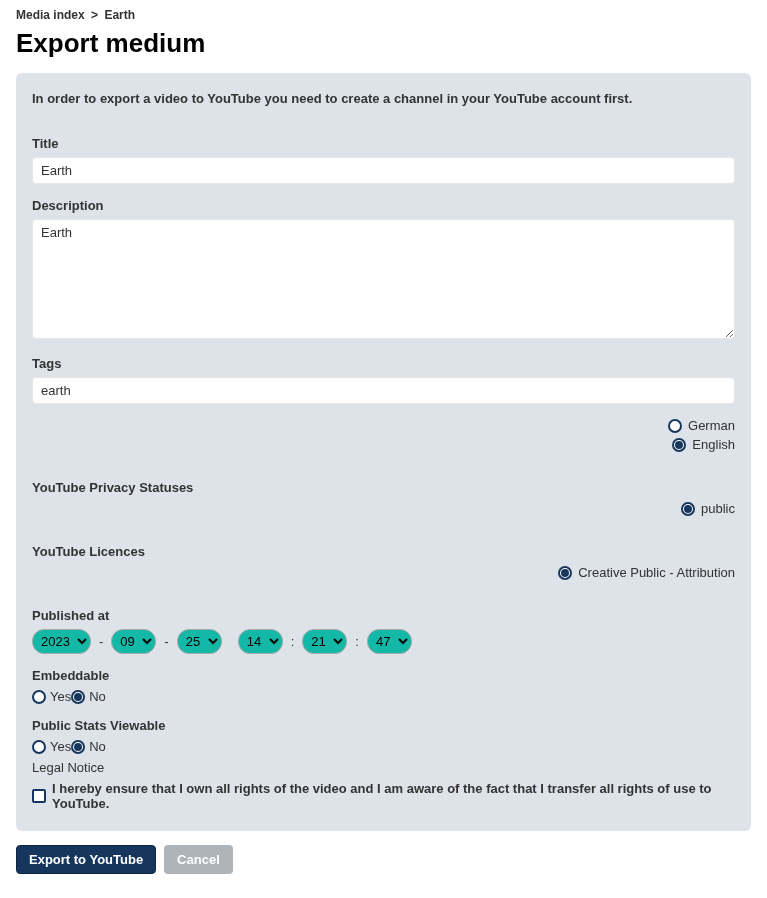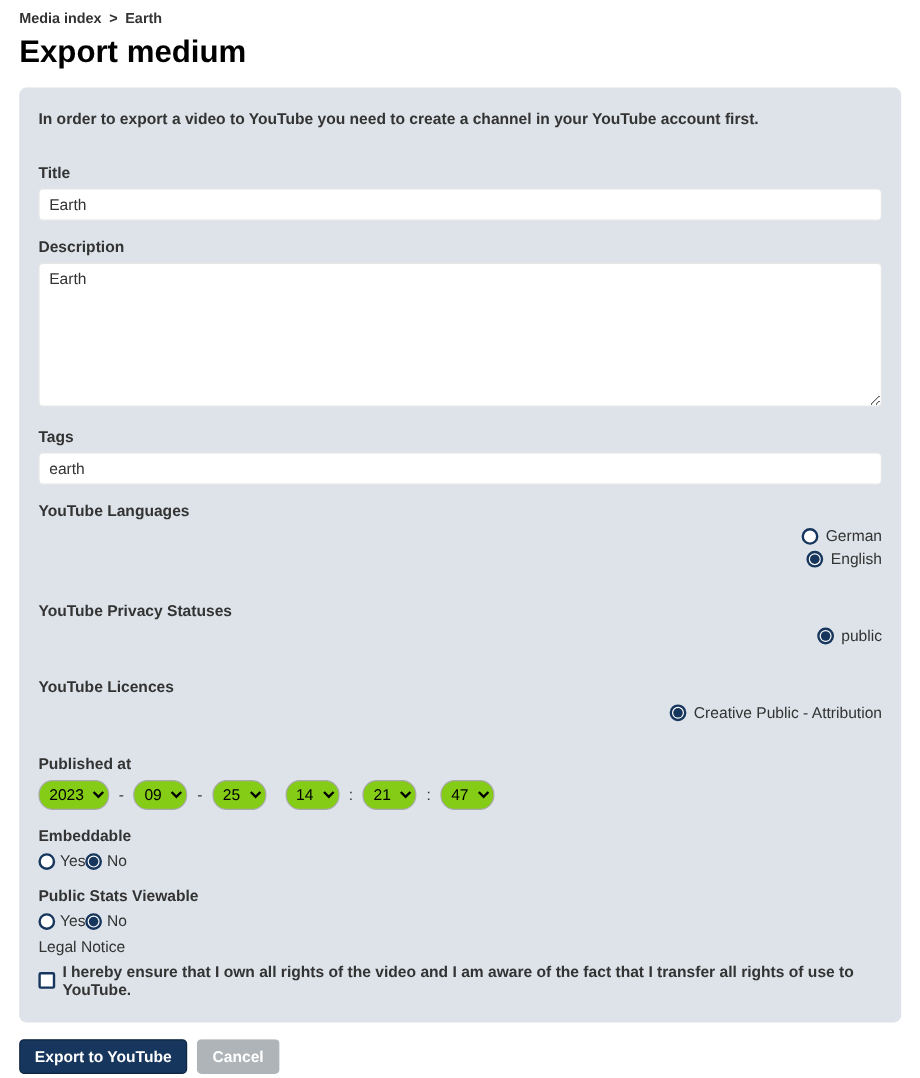--- a/index.html
+++ b/index.html
@@ -130,21 +130,21 @@
   .selects-row {
     display: flex;
     align-items: center;
     gap: 6px;
     margin-top: 4px;
   }
   select.sel {
     font-family: inherit;
     font-size: 13px;
     padding: 3px 4px;
-    background: #84cc16;
+    background: #14b8a6;
     border: 1px solid #a9a9a9;
     border-radius: 12px;
   }
   .sep-char {
     font-size: 13px;
     color: #333;
     padding: 0 2px;
   }
   .checkbox {
     width: 14px;
@@ -216,21 +216,20 @@
     <label class="label">Description</label>
     <textarea class="txt" style="">Earth</textarea>
   </div>
 
   <div class="field">
     <label class="label">Tags</label>
     <input type="text" class="txt" value="earth" style="">
   </div>
 
   <div class="field field-gap">
-    <label class="label">YouTube Languages</label>
     <div class="radio-row">
       <span class="radio"></span>
       <span class="radio-label">German</span>
     </div>
     <div class="radio-row">
       <span class="radio selected"></span>
       <span class="radio-label">English</span>
     </div>
   </div>
 

